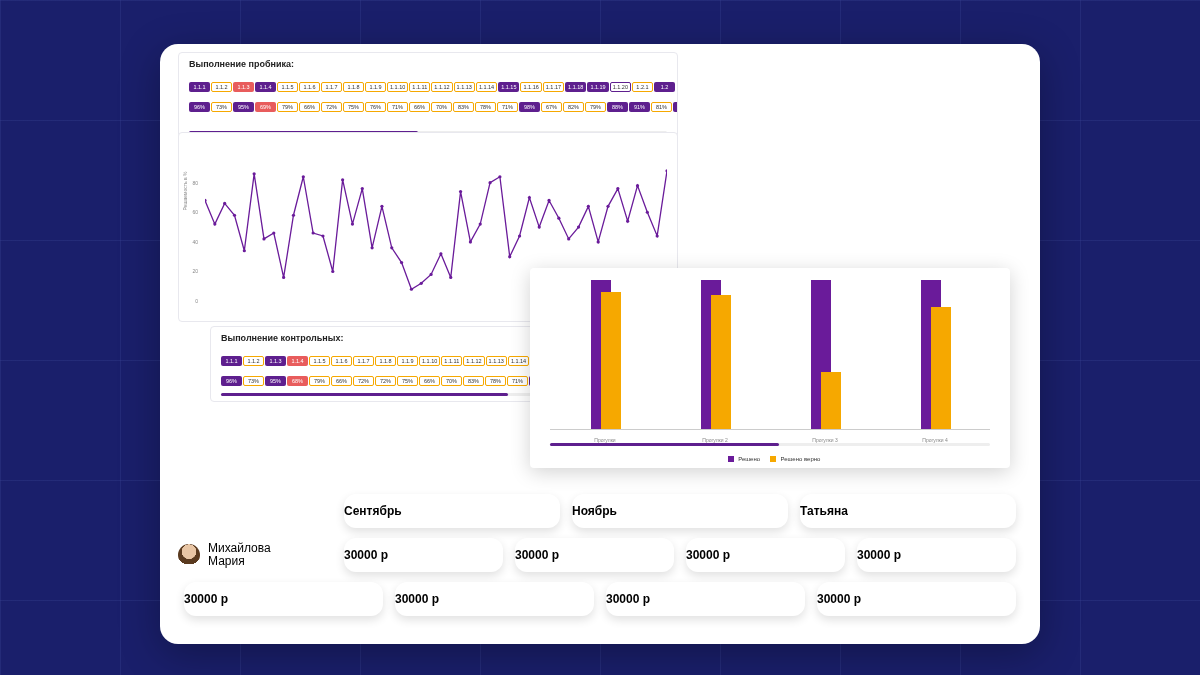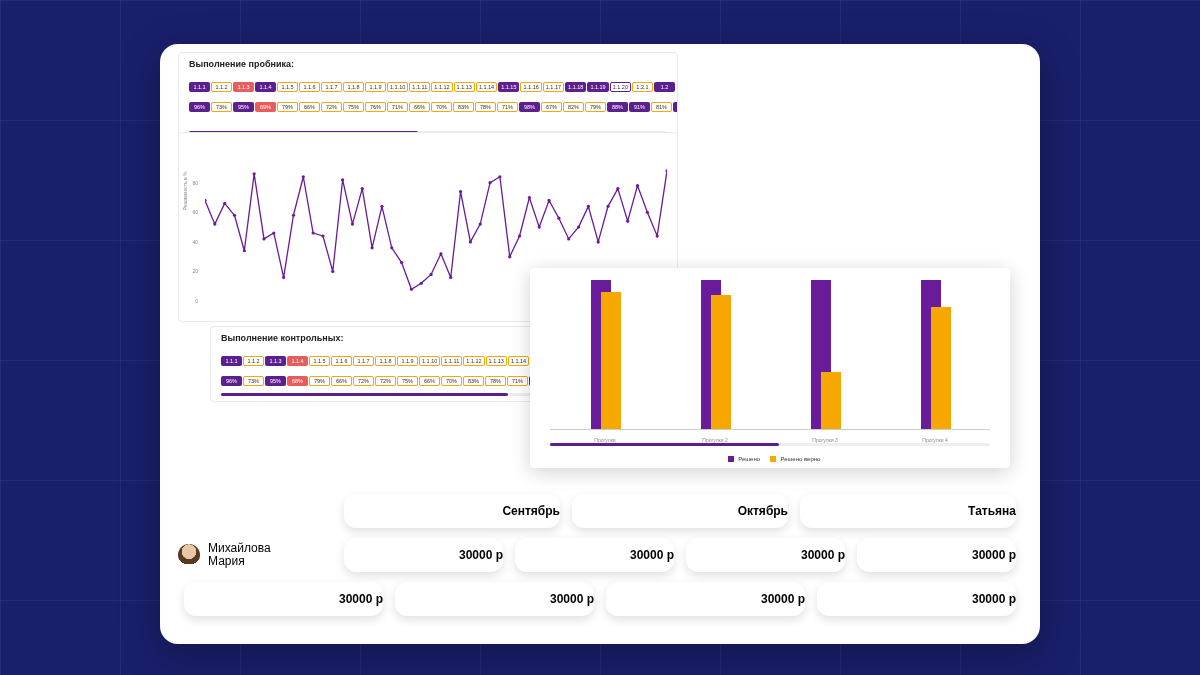--- a/index.html
+++ b/index.html
@@ -142,21 +142,21 @@
     width:22px; height:22px; border-radius:50%;
     margin-right:8px; display:inline-block;
   }
   .avatar.a1 { background: radial-gradient(circle at 50% 35%, #e9c6a5 40%, #5a3a1f 41% 70%, transparent 71%); }
   .avatar.a2 { background: radial-gradient(circle at 50% 35%, #f2d6b6 40%, #e8c76a 41% 70%, transparent 71%); }
   .person-name { font-size:12px; font-weight:normal; line-height:1.1; }
   .cell {
     flex:1; margin:0 6px;
     background:#fff; border-radius:12px;
     box-shadow: 0 4px 10px rgba(0,0,0,0.12);
-    text-align:right;
+    text-align:left;
     padding:10px 0;
     font-size:12px; font-weight:bold;
   }
   .cell.header { background:#fff; }
 </style>
 </head>
 <body>
 
 <div class="card">
 
@@ -278,21 +278,21 @@
       <span class="sw y"></span>
       <span>Решено верно</span>
     </div>
   </div>
 
   <div class="table-zone">
     <div class="month-row">
       <div class="left-col"></div>
       <div id="months" style="display:flex;flex:1">
           <div class="cell header">Сентябрь</div>
-          <div class="cell header">Октябрь</div>
+          <div class="cell header">Ноябрь</div>
           <div class="cell header">Татьяна</div>
         </div>
     </div>
     <div id="people-rows">
         <div class="value-row">
           <div class="left-col">
             <span class="avatar a1"></span>
             <div class="person-name">Михайлова<br>Мария</div>
           </div>
           <div style="display: flex; flex: 1 1 0%;">

